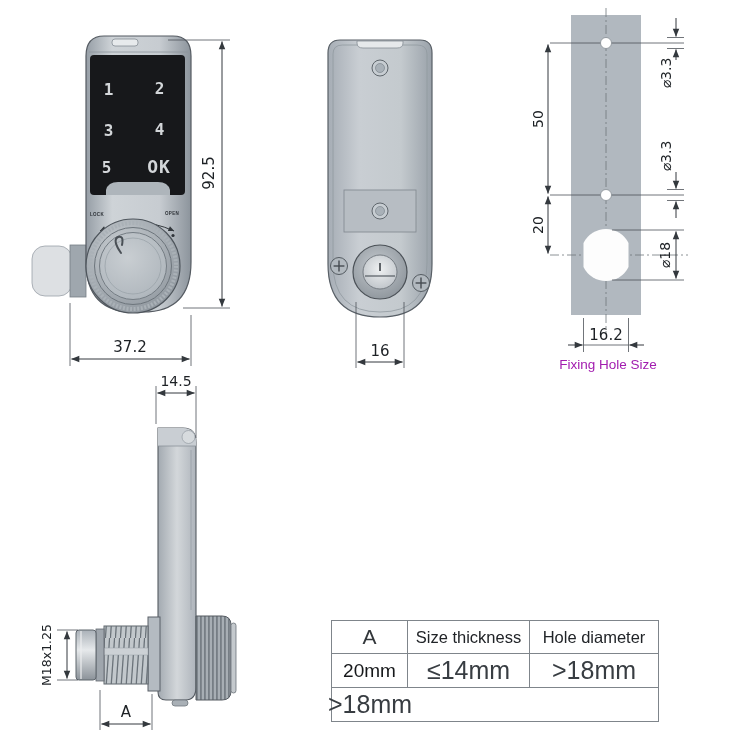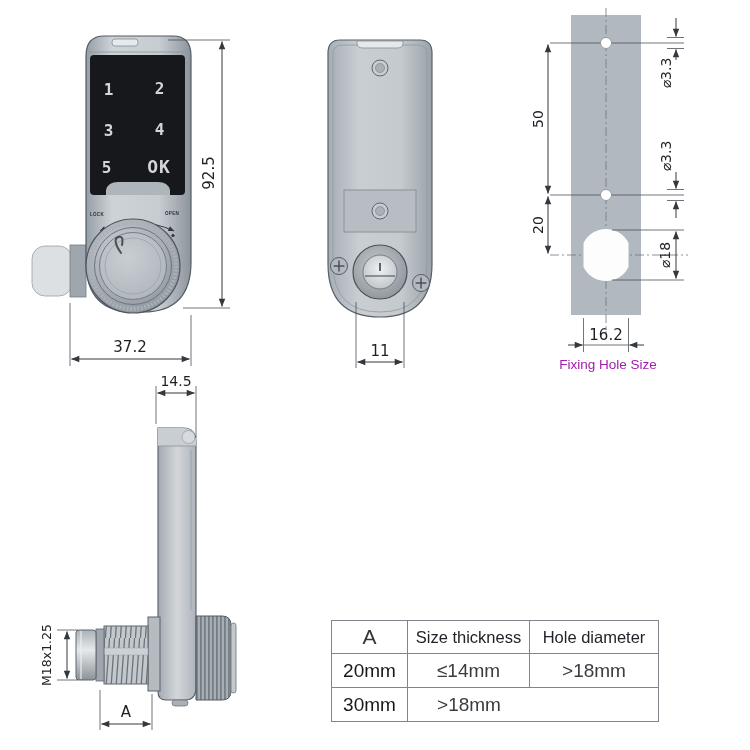--- a/index.html
+++ b/index.html
@@ -36,21 +36,21 @@
                 grid-template-rows:33px 34px 33px; border:1px solid #7f858b;
                 background:#fff; }
   .cell { border-right:1px solid #7f858b; border-bottom:1px solid #7f858b;
           display:flex; align-items:center; justify-content:center;
           color:#212529; }
   .cell.lastcol { border-right:none; }
   .cell.lastrow { border-bottom:none; }
   .cell.hA  { font-size:21px; color:#33373b; }
   .cell.h   { font-size:16.5px; color:#212428; }
   .cell.rh  { font-size:19px; font-weight:normal; color:#16181a; }
-  .cell.val { font-size:19px; color:#383d42; }
+  .cell.val { font-size:25px; color:#383d42; }
 </style>
 </head>
 <body>
 
 <div class="canvas">
 
 <svg width="750" height="750" viewBox="0 0 750 750">
   <defs>
     <marker id="arw" viewBox="0 0 10 10" refX="9.2" refY="5" markerWidth="9" markerHeight="9" orient="auto-start-reverse">
       <path d="M0.5,1.4 L9.6,5 L0.5,8.6 Z" fill="#34393e"></path>
@@ -250,21 +250,21 @@
 <div class="key" style="left:109px;top:131px">3</div>
 <div class="key" style="left:160px;top:130px">4</div>
 <div class="key" style="left:107px;top:168px">5</div>
 <div class="key" style="left:159px;top:167px;font-size:18px">OK</div>
 
 <div class="tiny" style="left:97px;top:215px">LOCK</div>
 <div class="tiny" style="left:172px;top:214px">OPEN</div>
 
 <div class="dim rot" style="left:209px;top:173px">92.5</div>
 <div class="dim" style="left:130px;top:347px">37.2</div>
-<div class="dim" style="left:380px;top:351px">11</div>
+<div class="dim" style="left:380px;top:351px">16</div>
 
 <div class="dim rot f14" style="left:538px;top:119px">50</div>
 <div class="dim rot f14" style="left:538px;top:225px">20</div>
 <div class="dim rot f14" style="left:666px;top:73px">⌀3.3</div>
 <div class="dim rot f14" style="left:666px;top:156px">⌀3.3</div>
 <div class="dim rot f14" style="left:665px;top:255px">⌀18</div>
 <div class="dim" style="left:606px;top:335px">16.2</div>
 <div class="caption" style="left:608px;top:364px">Fixing Hole Size</div>
 
 <div class="dim f14" style="left:176px;top:381px">14.5</div>
@@ -273,17 +273,16 @@
 
 <div class="spec-table">
   <div class="cell hA">A</div>
   <div class="cell h">Size thickness</div>
   <div class="cell h lastcol">Hole diameter</div>
 
   <div class="cell rh">20mm</div>
   <div class="cell val">≤14mm</div>
   <div class="cell val lastcol">&gt;18mm</div>
 
-  <div class="cell rh lastrow">30mm</div>
   <div class="cell val lastcol lastrow">&gt;18mm</div>
 </div>
 
 </div>
 
 </body></html>

